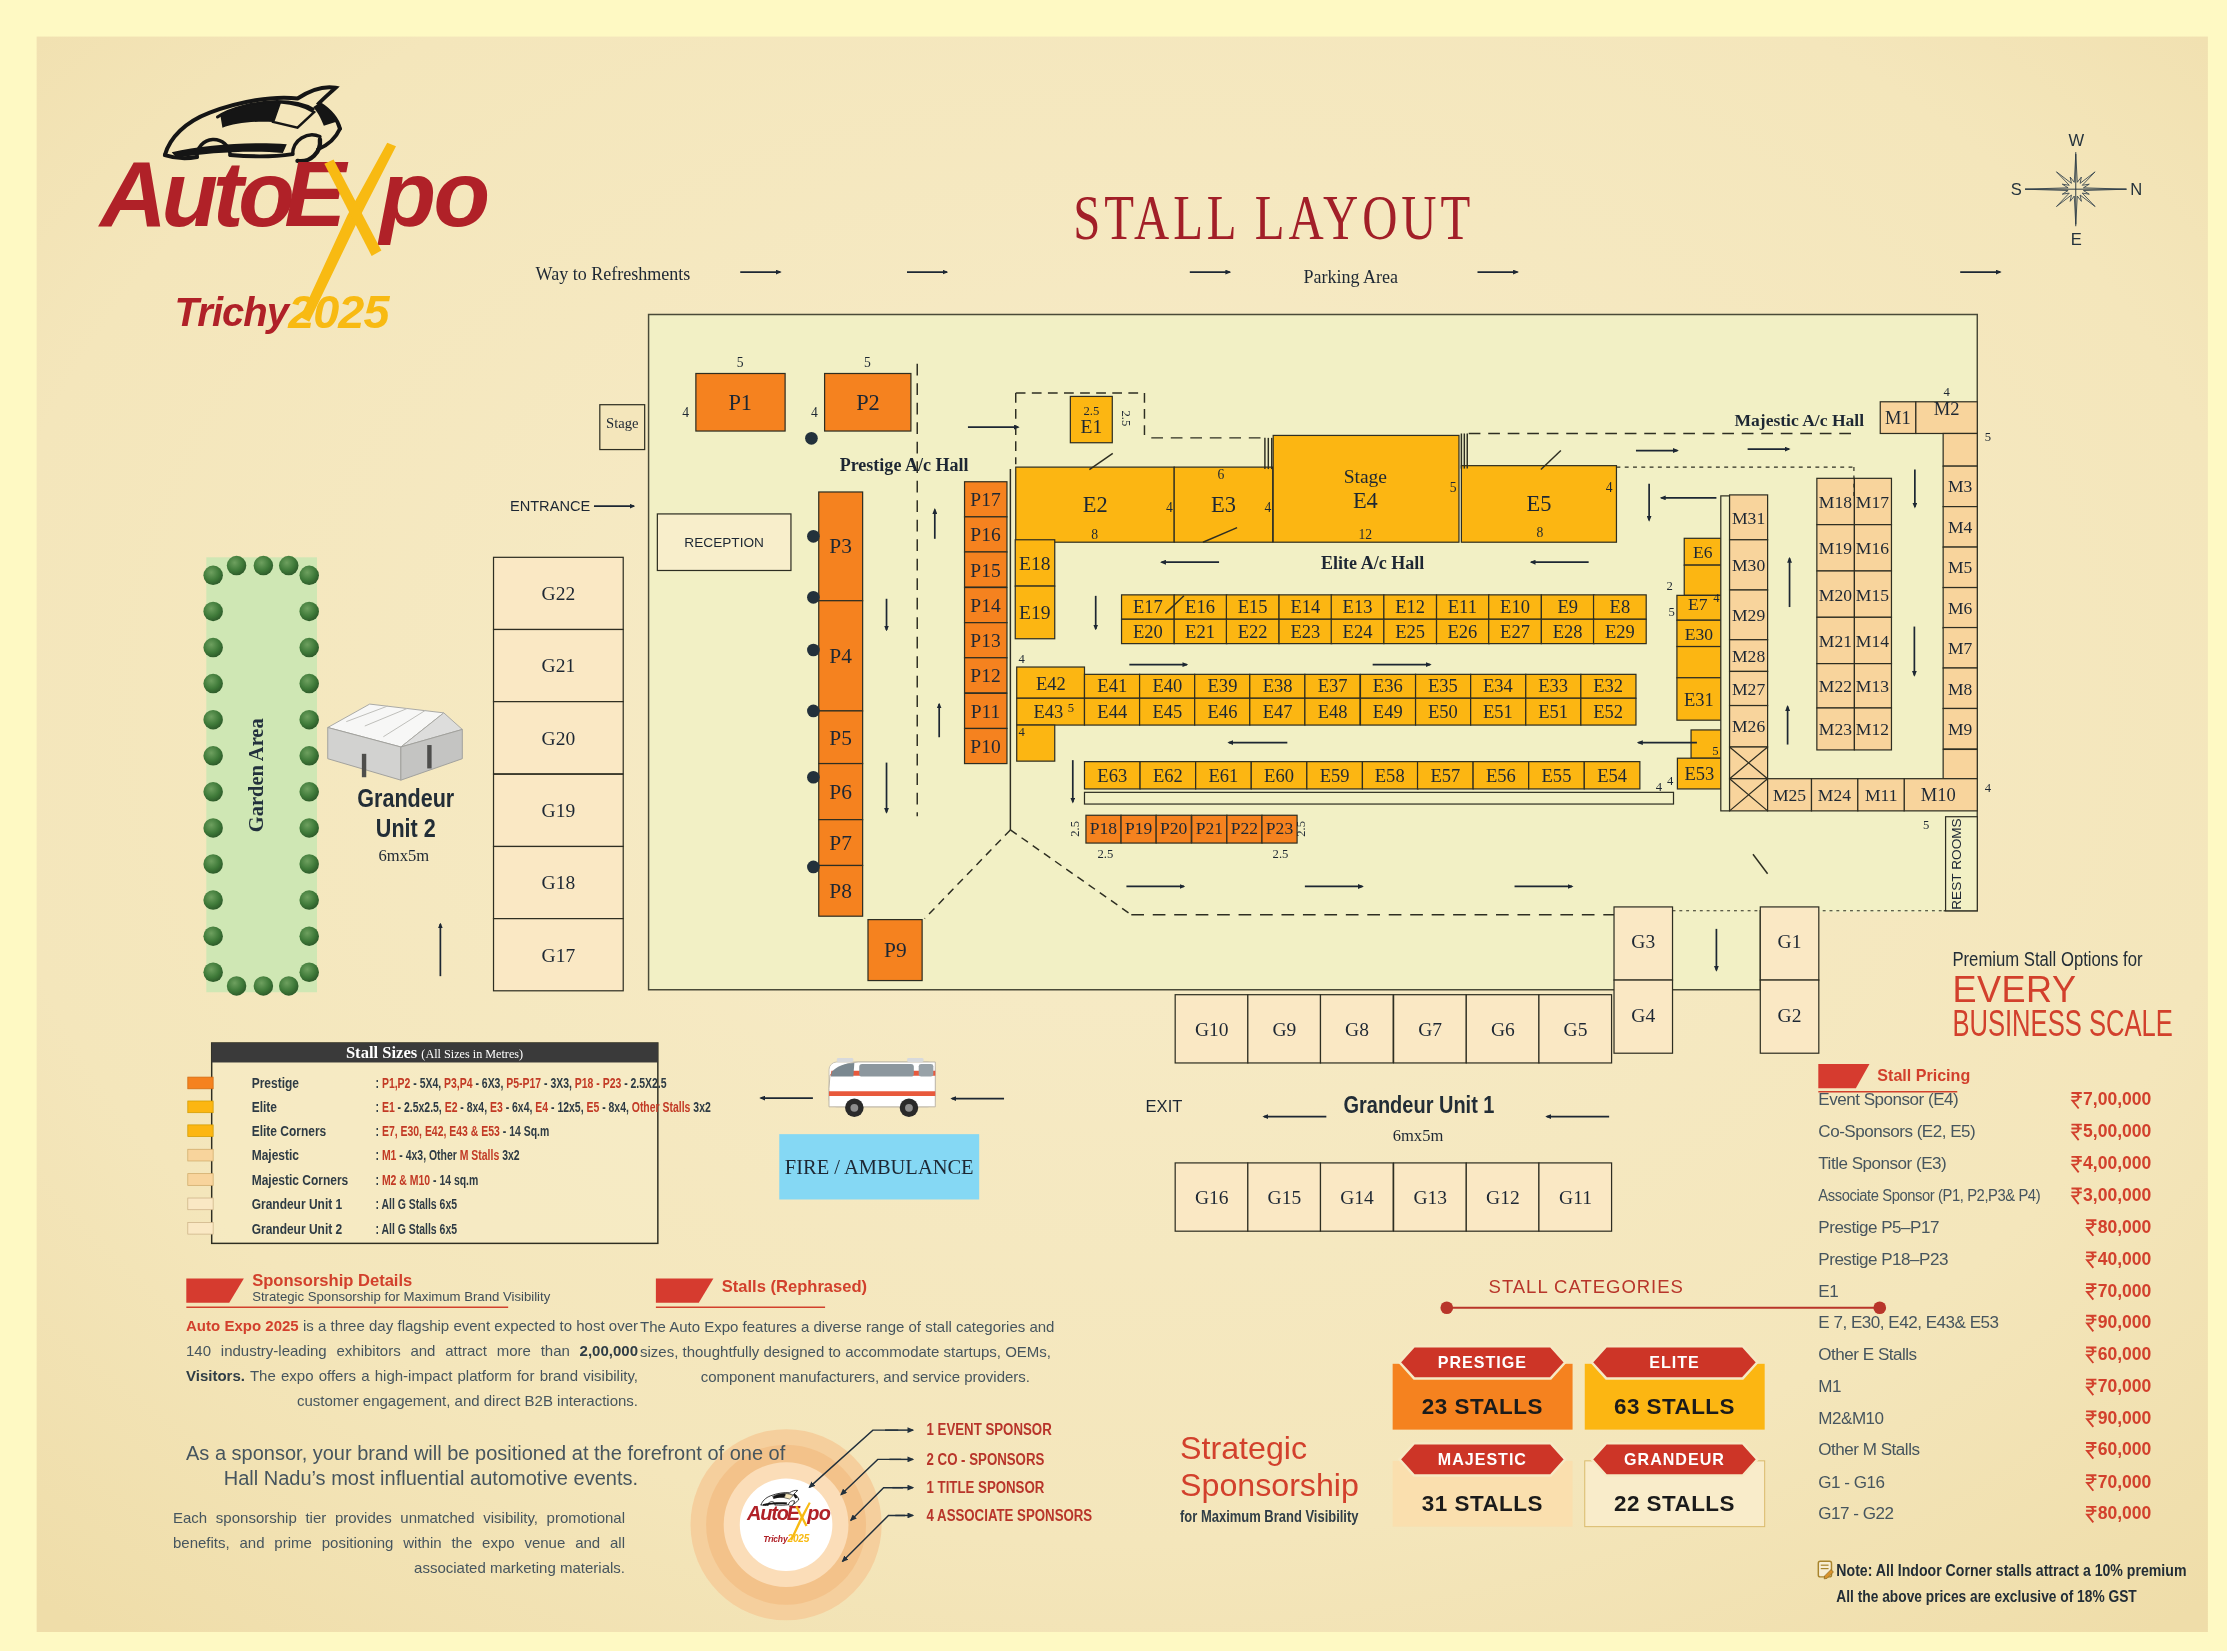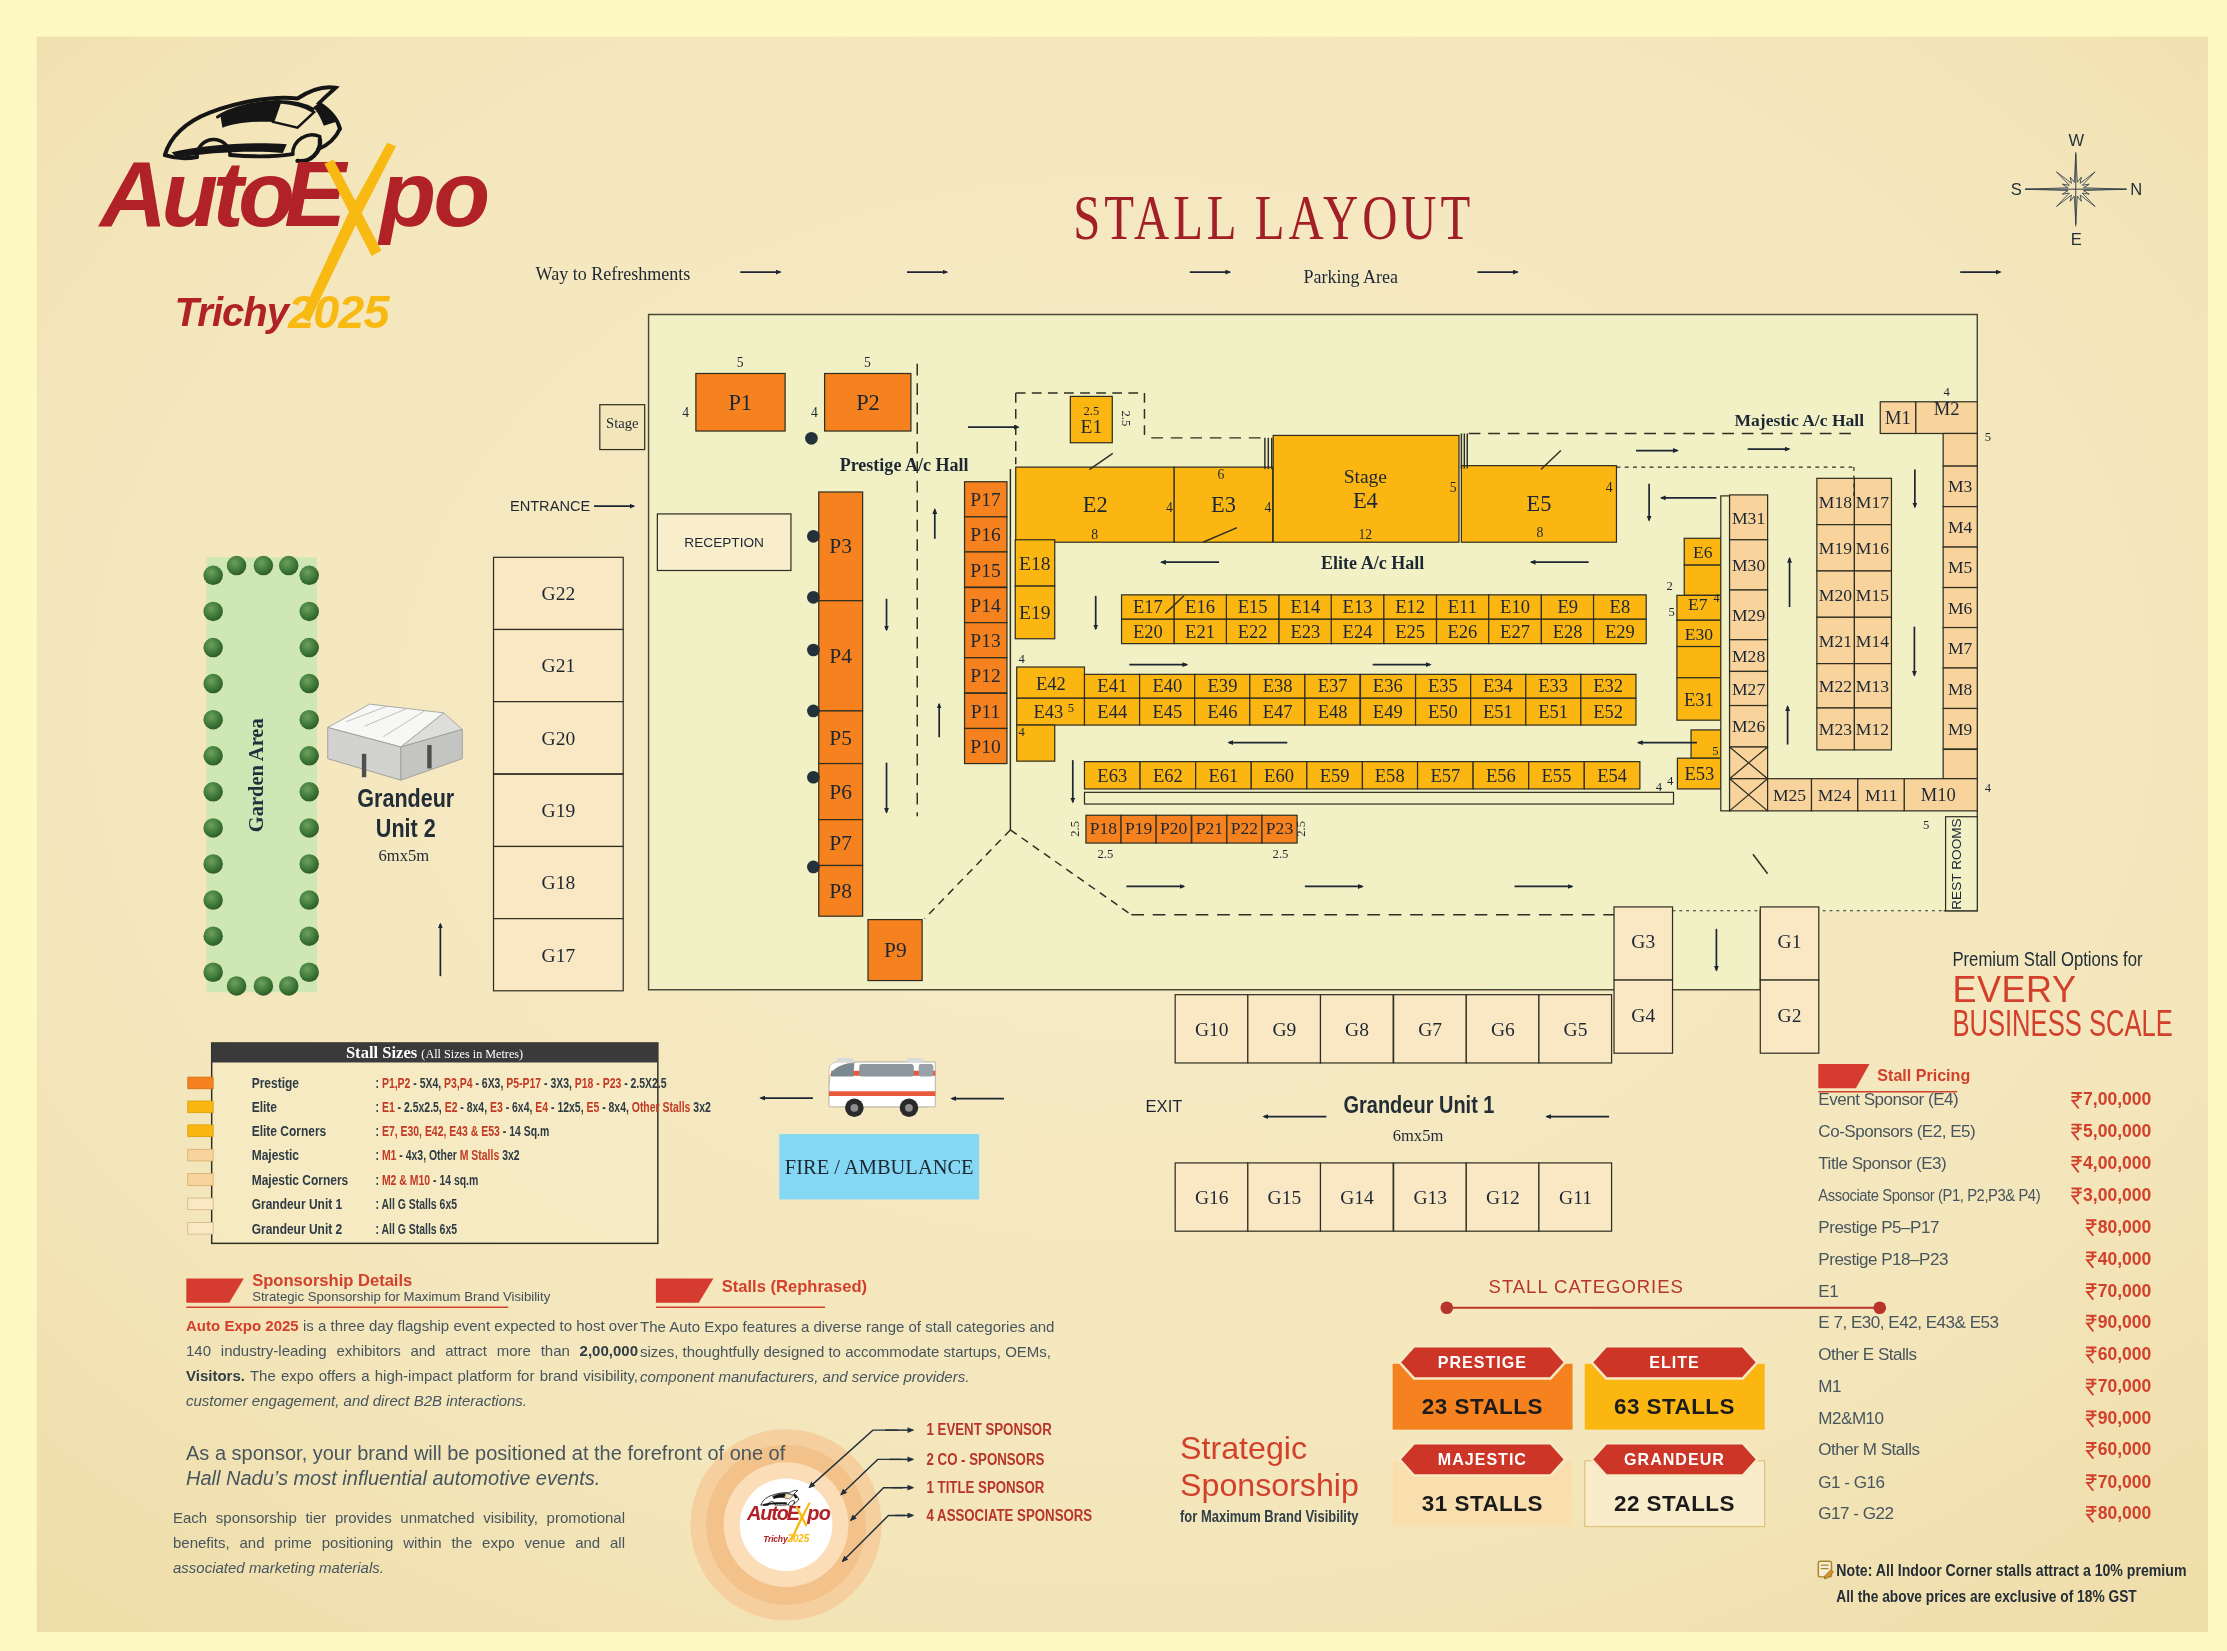--- a/index.html
+++ b/index.html
@@ -1,18 +1,18 @@
 <!DOCTYPE html>
 <html style="font-size:7.8px"><head><meta charset="utf-8">
 <style>
 html,body{margin:0;padding:0;background:#fff;}
 #page{position:relative;width:2227px;height:1651px;background:#fef9c3;overflow:hidden;}
 .par{position:absolute;font-family:"Liberation Sans",sans-serif;color:#46555e;}
 .jl{text-align:justify;text-align-last:justify;height:25px;line-height:25px;white-space:nowrap;}
-.je{text-align:left;height:25px;line-height:25px;white-space:nowrap;font-style:italic;}
+.je{text-align:right;height:25px;line-height:25px;white-space:nowrap;}
 .par .red{color:#d2402c;font-weight:bold;margin-top:10px;}
 .par .dark{color:#2f3d46;font-weight:bold;}
 </style></head><body>
 <div id="page">
 <svg width="2227" height="1651" viewBox="0 0 4567 3386" xmlns="http://www.w3.org/2000/svg" style="position:absolute;left:0;top:0">
 <defs>
 <marker id="ah" markerWidth="12" markerHeight="10" refX="9" refY="5" orient="auto" markerUnits="userSpaceOnUse">
           <path d="M0,0 L12,5 L0,10 z" fill="#1d2733"></path>
         </marker>
 <marker id="ahb" markerWidth="14" markerHeight="12" refX="11" refY="6" orient="auto" markerUnits="userSpaceOnUse">

